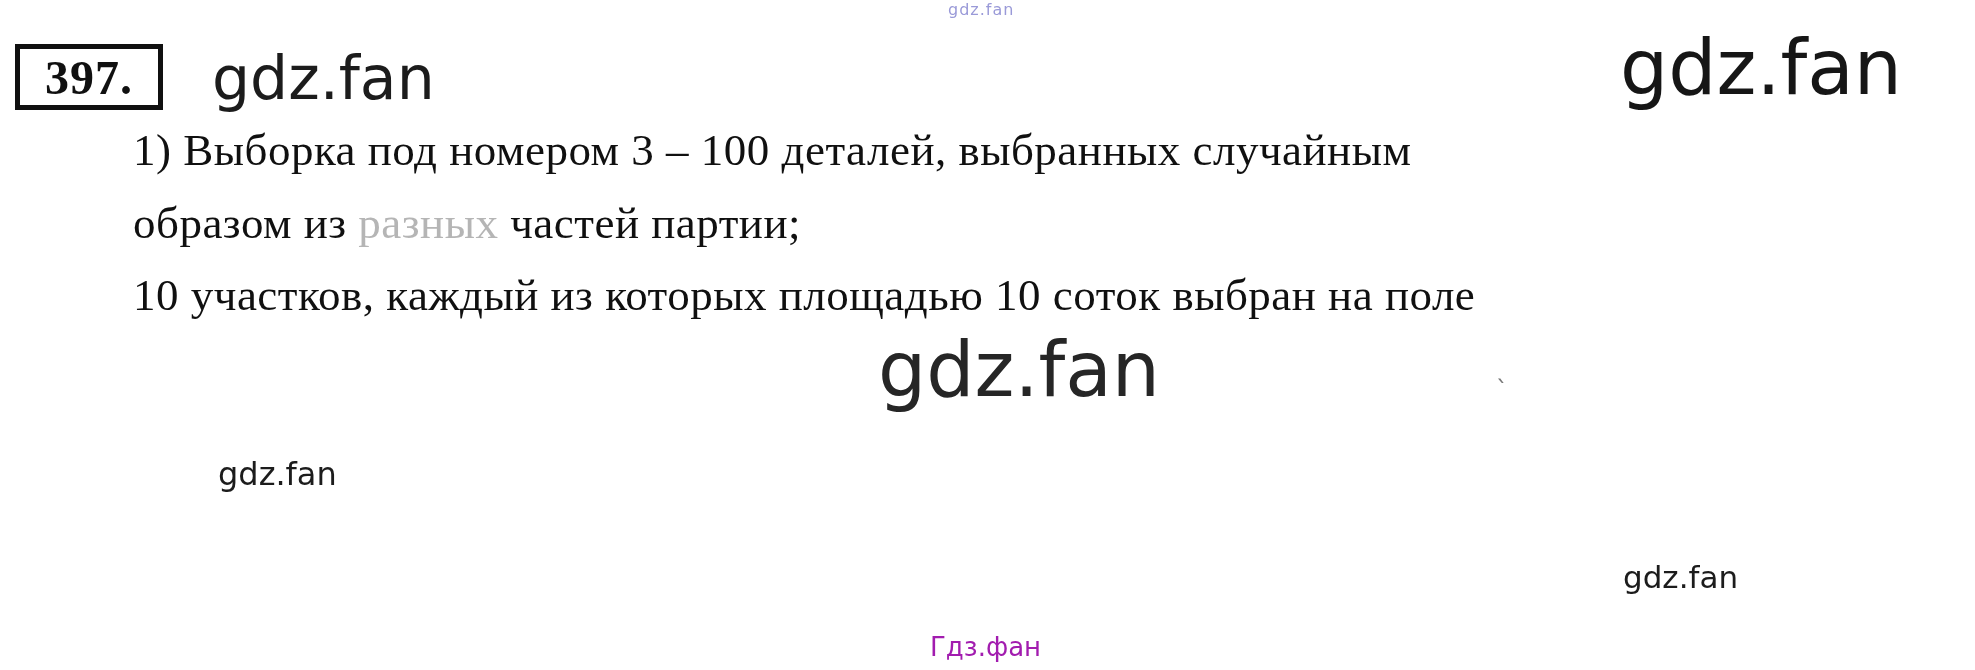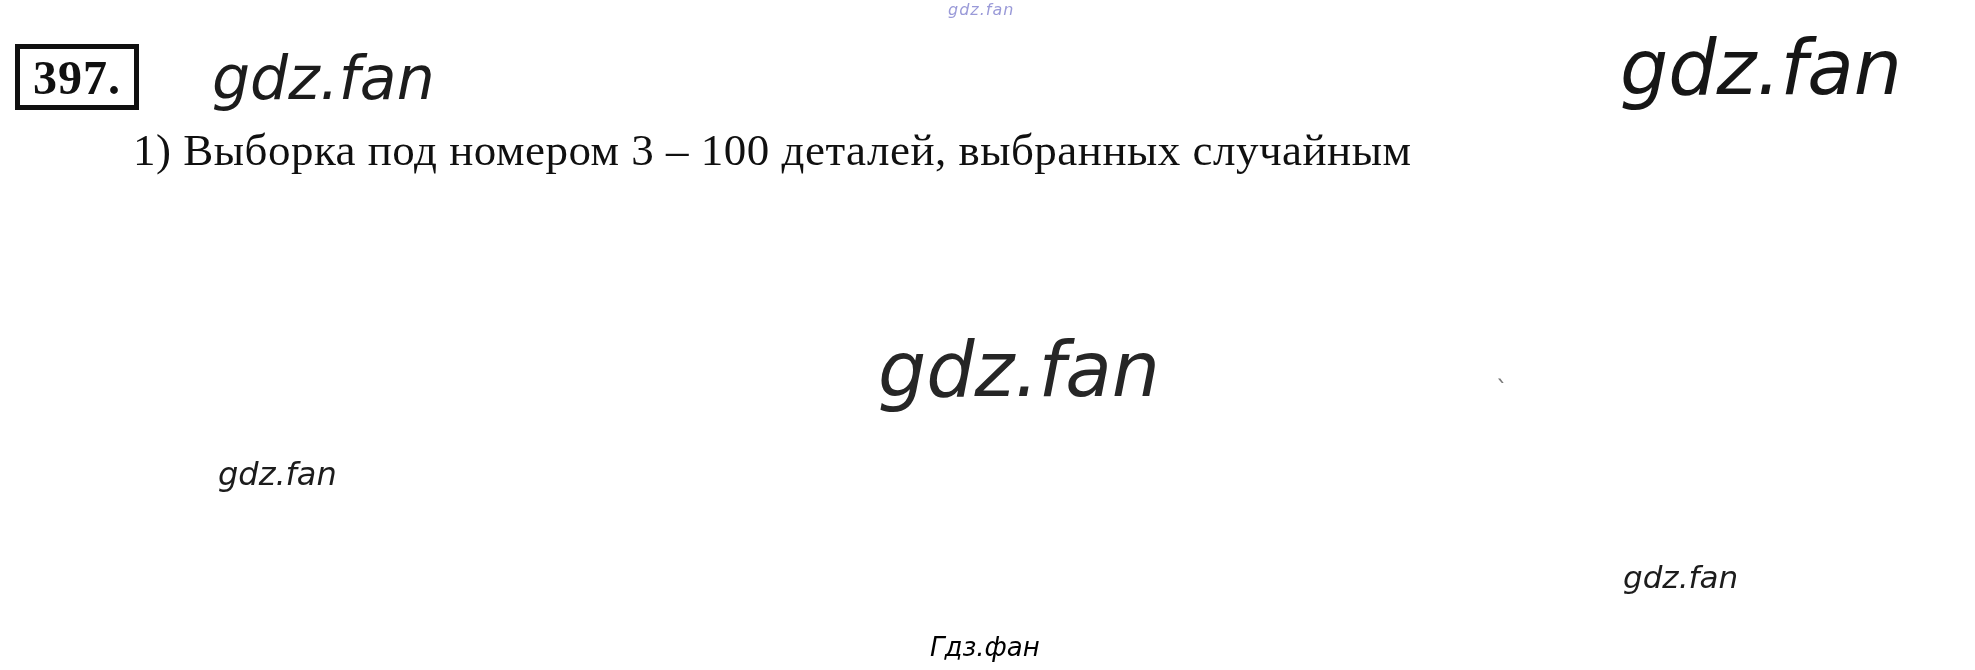--- a/index.html
+++ b/index.html
@@ -5,47 +5,46 @@
   html,body{margin:0;padding:0;background:#ffffff;}
   .page{
     position:relative;
     width:1975px;height:670px;
     background:#ffffff;
     overflow:hidden;
     font-family:"Liberation Serif",serif;
   }
   .number-box{
     position:absolute;left:15px;top:44px;
-    width:124px;height:66px;
+    width:148px;height:66px;
     border:5px solid #101010;
     box-sizing:border-box;
     display:flex;align-items:center;justify-content:center;
     background:#ffffff;
   }
   .number-box .num{
     font-family:"Liberation Serif",serif;
     font-weight:bold;
     font-size:48px;
     color:#101010;
     letter-spacing:1px;
   }
   .wm{
     position:absolute;
     font-family:"DejaVu Sans",sans-serif;
     white-space:nowrap;
     line-height:1;
-    font-style:italic;
   }
   .wm-top-center{left:948px;top:2px;font-size:16px;color:#9a9ad8;letter-spacing:1px;}
   .wm-top-left{left:212px;top:48px;font-size:60px;color:#1c1c1c;}
   .wm-top-right{left:1620px;top:30px;font-size:76px;color:#161616;}
   .wm-center{left:878px;top:332px;font-size:76px;color:#262626;}
   .wm-small-left{left:218px;top:458px;font-size:32px;color:#1c1c1c;}
   .wm-bottom-right{left:1623px;top:562px;font-size:31px;color:#1c1c1c;}
-  .wm-bottom-center{left:930px;top:634px;font-size:26px;color:#000000;}
+  .wm-bottom-center{left:930px;top:634px;font-size:26px;color:#a21caf;}
   .solution{
     position:absolute;left:133px;top:114px;
     font-size:45px;
     line-height:72.5px;
     color:#101010;
     white-space:nowrap;
     letter-spacing:0.5px;
   }
   .solution .line{height:72.5px;}
   .solution .faded{color:#b5b5b5;}
@@ -65,20 +64,22 @@
   <div class="number-box">
     <span class="num">397.</span>
   </div>
 
   <span class="wm wm-top-left">gdz.fan</span>
 
   <span class="wm wm-top-right">gdz.fan</span>
 
   <div class="solution">
       <div class="line"><span>1) Выборка под номером 3 – 100 деталей, выбранных случайным</span></div>
+      <div class="line"><span>образом из </span><span class="faded">разных</span><span> частей партии;</span></div>
+      <div class="line"><span>10 участков, каждый из которых площадью 10 соток выбран на поле</span></div>
     </div>
 
   <span class="wm wm-center">gdz.fan</span>
 
   <span class="wm wm-small-left">gdz.fan</span>
 
   <span class="stray">`</span>
 
   <span class="wm wm-bottom-right">gdz.fan</span>
 

